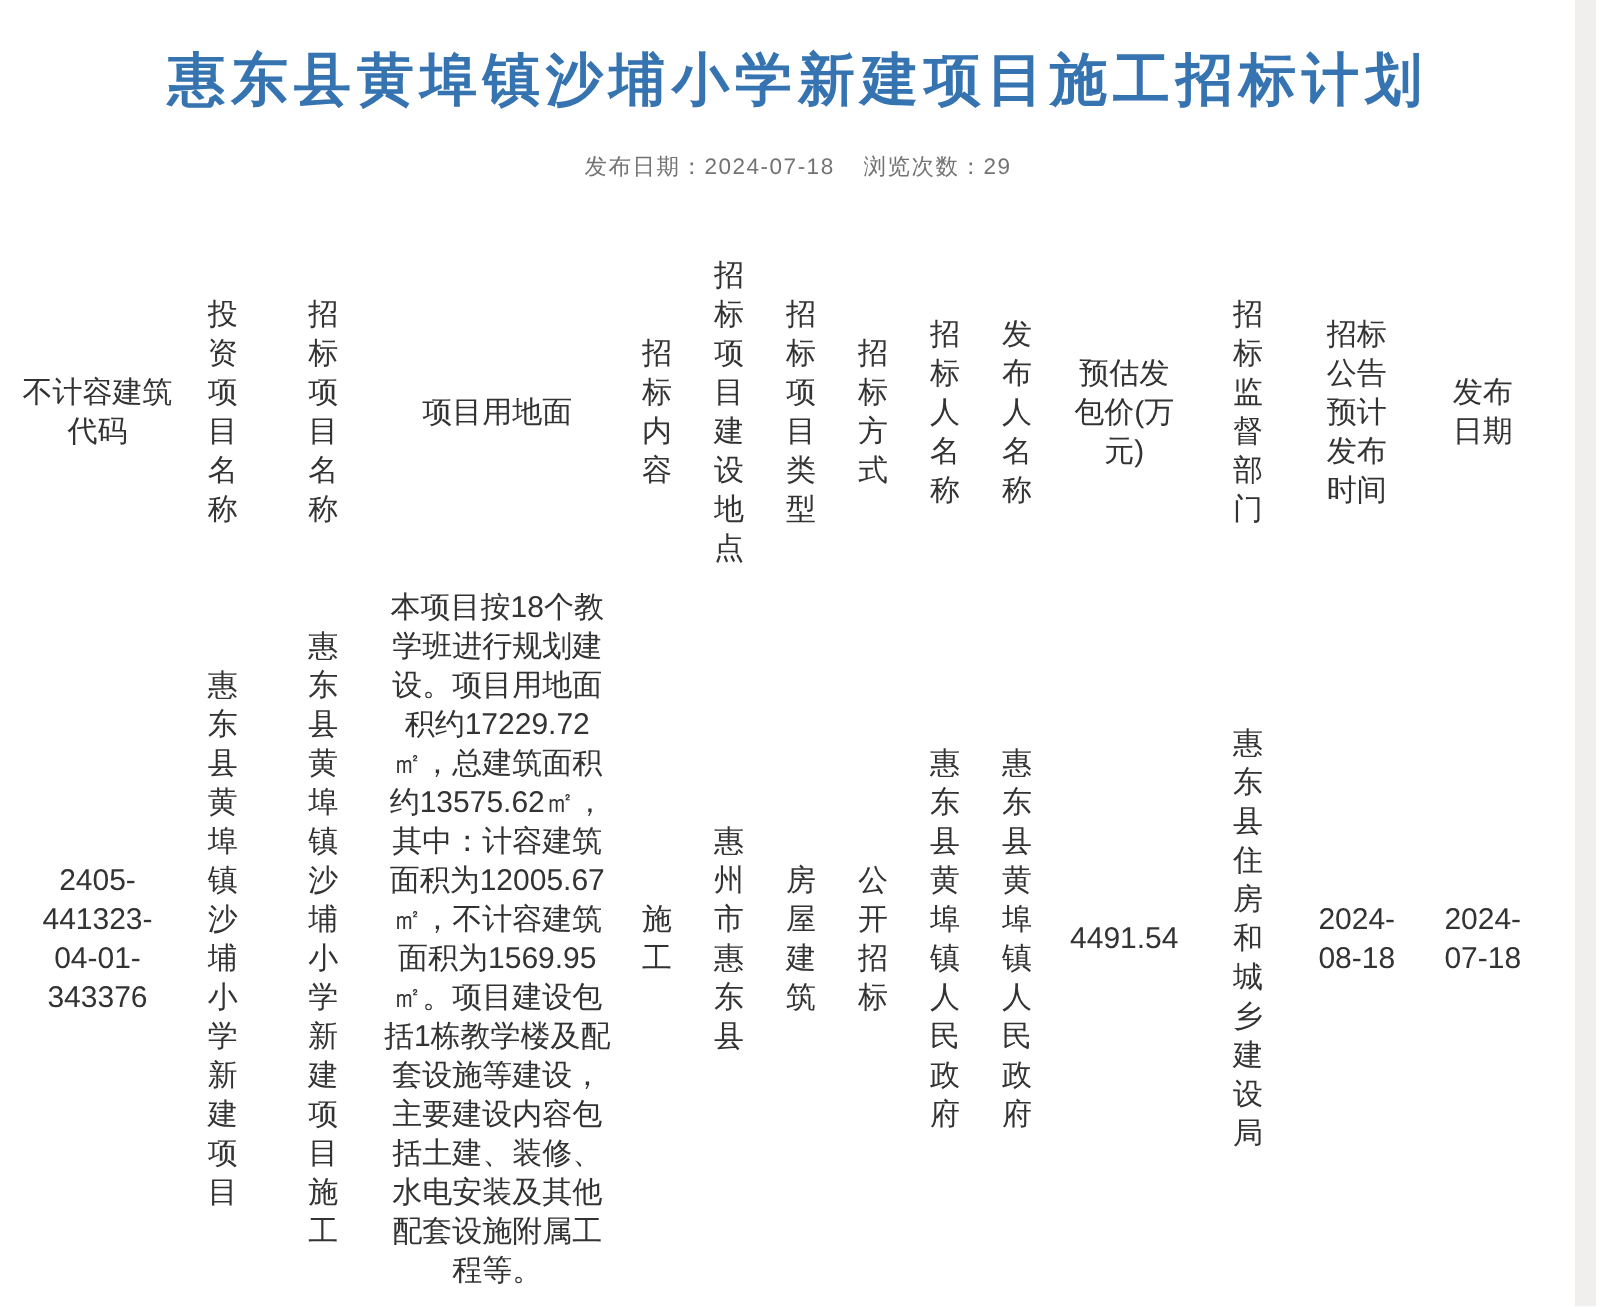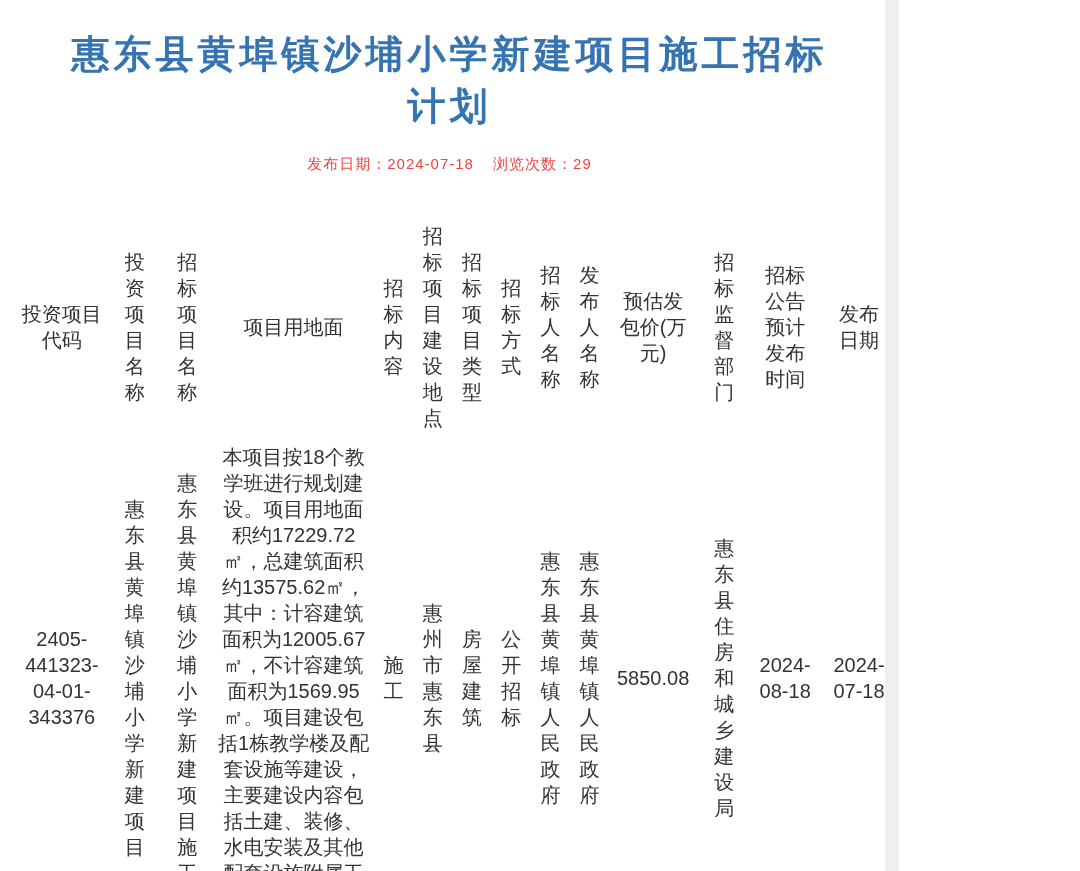--- a/index.html
+++ b/index.html
@@ -4,21 +4,21 @@
 <style>
   * { box-sizing: border-box; }
   html, body {
     margin: 0; padding: 0;
     background: #ffffff;
     font-family: "Liberation Sans", "DejaVu Sans", sans-serif;
     color: #333333;
   }
   .page {
     position: relative;
-    width: 899px;
+    width: 1064px;
     height: 871px;
     overflow: hidden;
     background: #ffffff;
   }
   .scrollbar-gutter {
     position: absolute;
     top: 0; right: 0;
     width: 14px; height: 871px;
     background: #f0efed;
   }
@@ -29,21 +29,21 @@
     line-height: 52px;
     font-weight: 700;
     letter-spacing: 4px;
     color: #3573b1;
   }
   .meta {
     margin-top: 22px;
     text-align: center;
     font-size: 15px;
     line-height: 20px;
-    color: #ef4444;
+    color: #737373;
     letter-spacing: 1px;
   }
   .meta .views-label { margin-left: 14px; }
   table.tender-table {
     border-collapse: collapse;
     table-layout: fixed;
     margin: 40px 0 0 15px;
     border: none;
   }
   table.tender-table th,
@@ -88,21 +88,21 @@
         <col style="width:48px">
       <col style="width:48px">
         <col style="width:48px">
         <col style="width:95px">
         <col style="width:70px">
       <col style="width:75px">
         <col style="width:93px">
     </colgroup>
     <tbody>
       <tr class="header-row">
-        <th>投资项目
+        <th>不计容建筑
 代码</th>
         <th>投
 资
 项
 目
 名
 称</th>
         <th>招
 标
 项
@@ -241,21 +241,21 @@
         <td>惠
 东
 县
 黄
 埠
 镇
 人
 民
 政
 府</td>
-        <td>5850.08</td>
+        <td>4491.54</td>
         <td>惠
 东
 县
 住
 房
 和
 城
 乡
 建
 设

